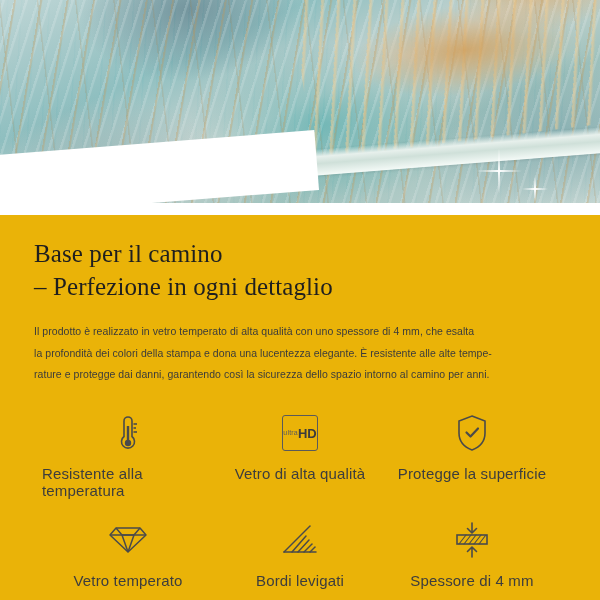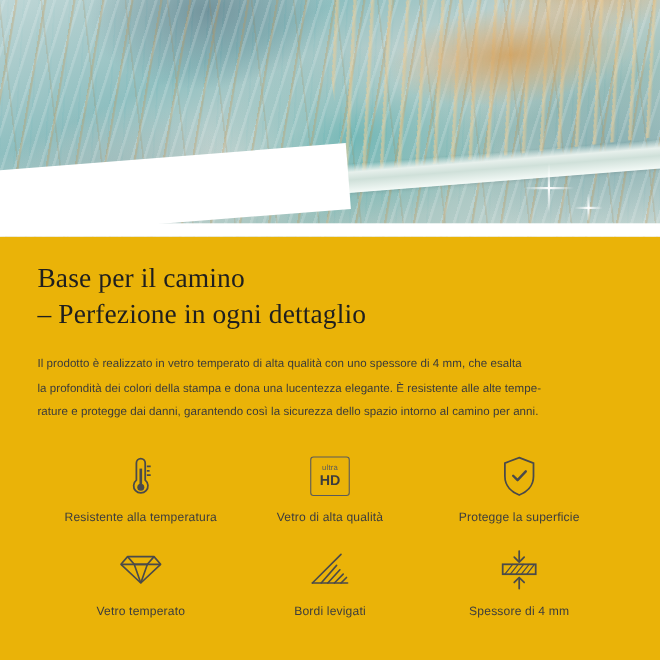--- a/index.html
+++ b/index.html
@@ -173,31 +173,31 @@
   }
   .feature-icon {
     height: 46px;
     display: flex;
     align-items: center;
     justify-content: center;
     color: #4a4a4a;
   }
   .feature-label {
     margin-top: 9px;
-    font-size: 11px;
+    font-size: 15px;
     color: #3d3d3d;
     letter-spacing: .15px;
   }
   .ultrahd-box {
     width: 34px;
     height: 34px;
     border: 1.6px solid #5a5a5a;
     border-radius: 3px;
     display: flex;
-    flex-direction: column;
+    flex-direction: row;
     align-items: center;
     justify-content: center;
     line-height: 1;
   }
   .ultrahd-box .u1 {
     font-size: 7px;
     letter-spacing: .2px;
     color: #5a5a5a;
   }
   .ultrahd-box .u2 {

